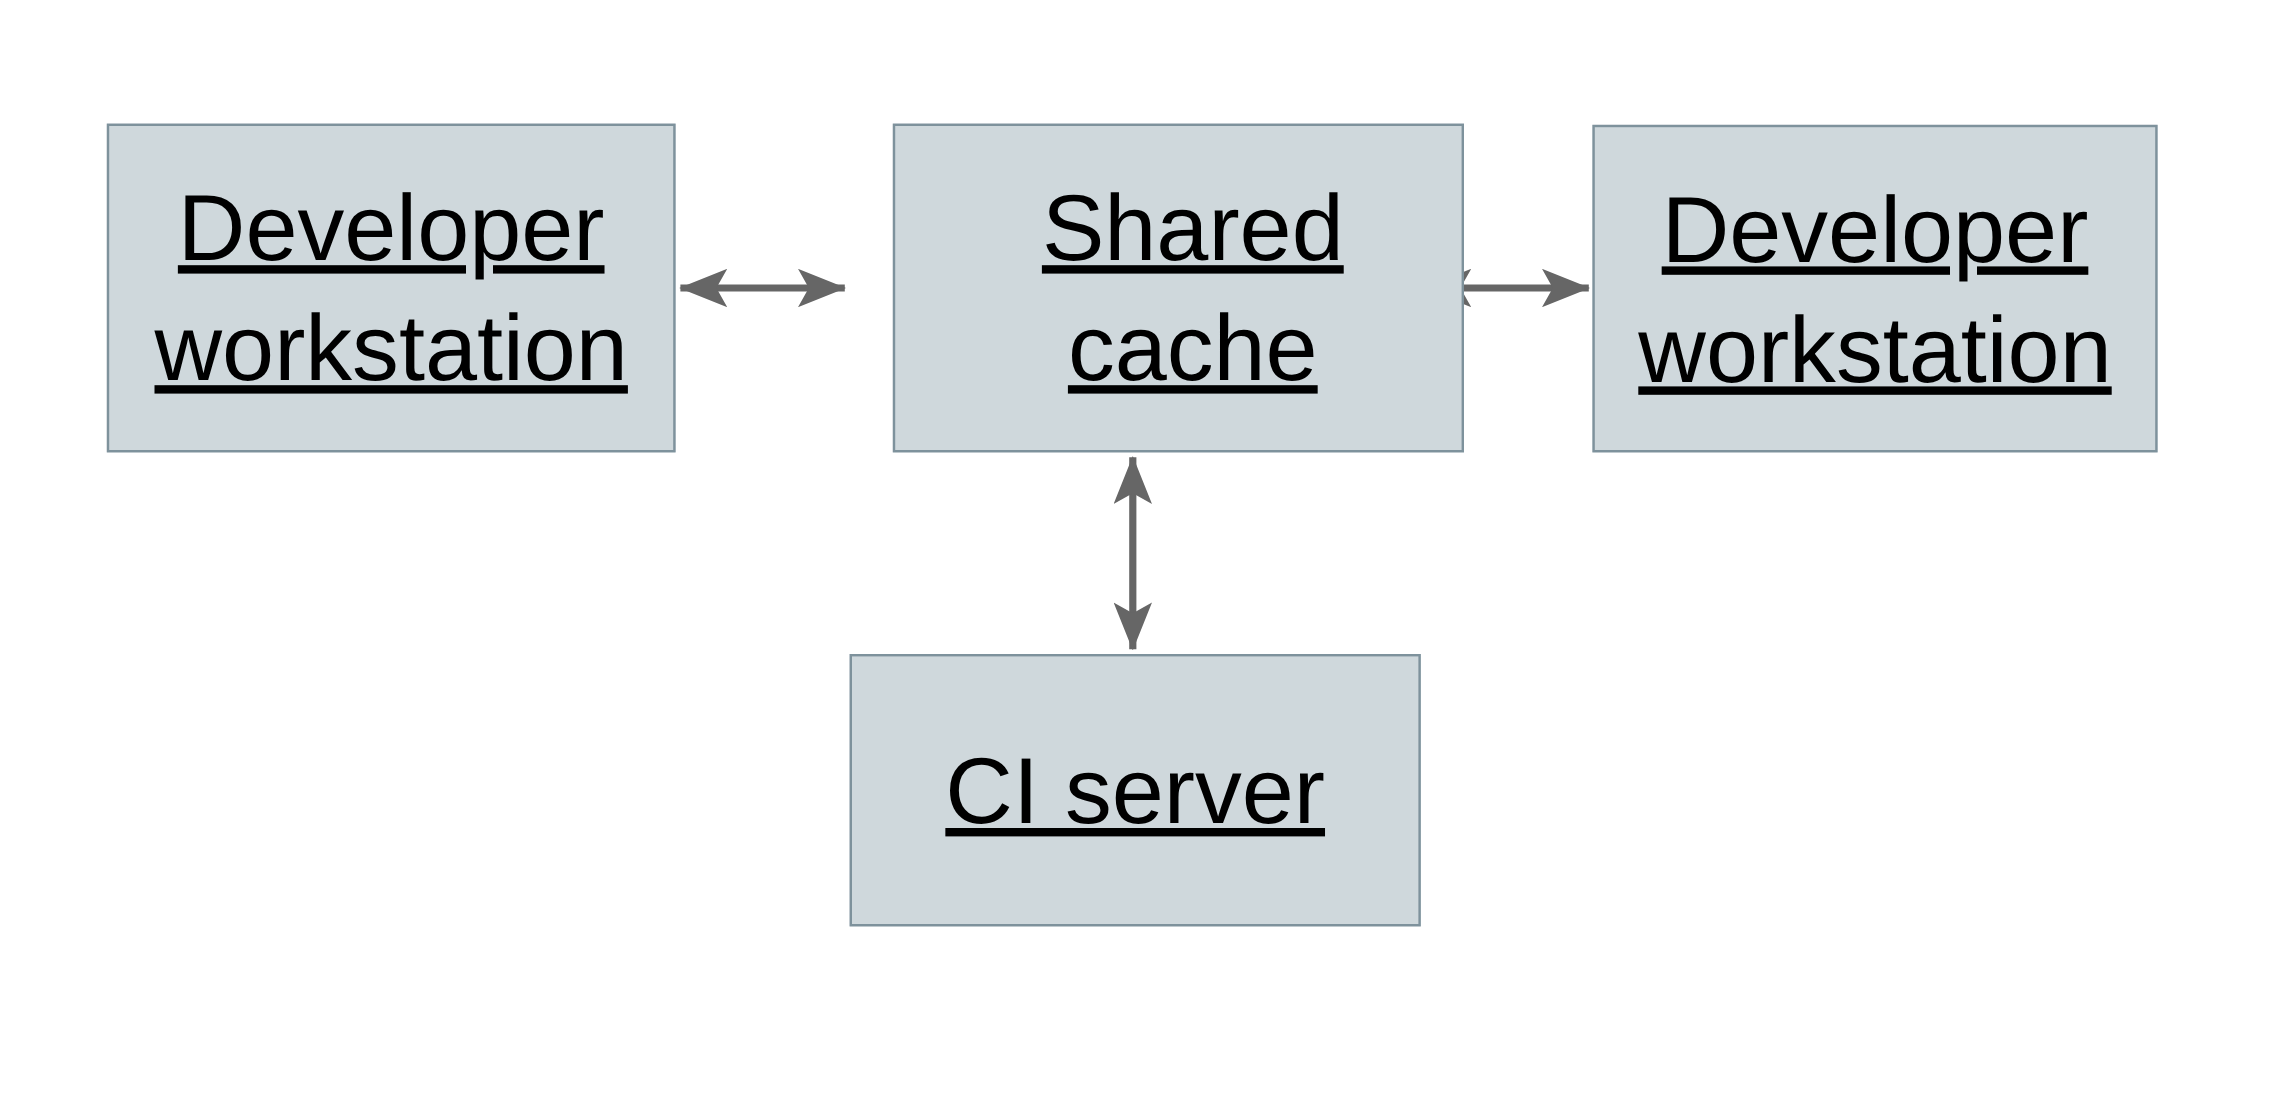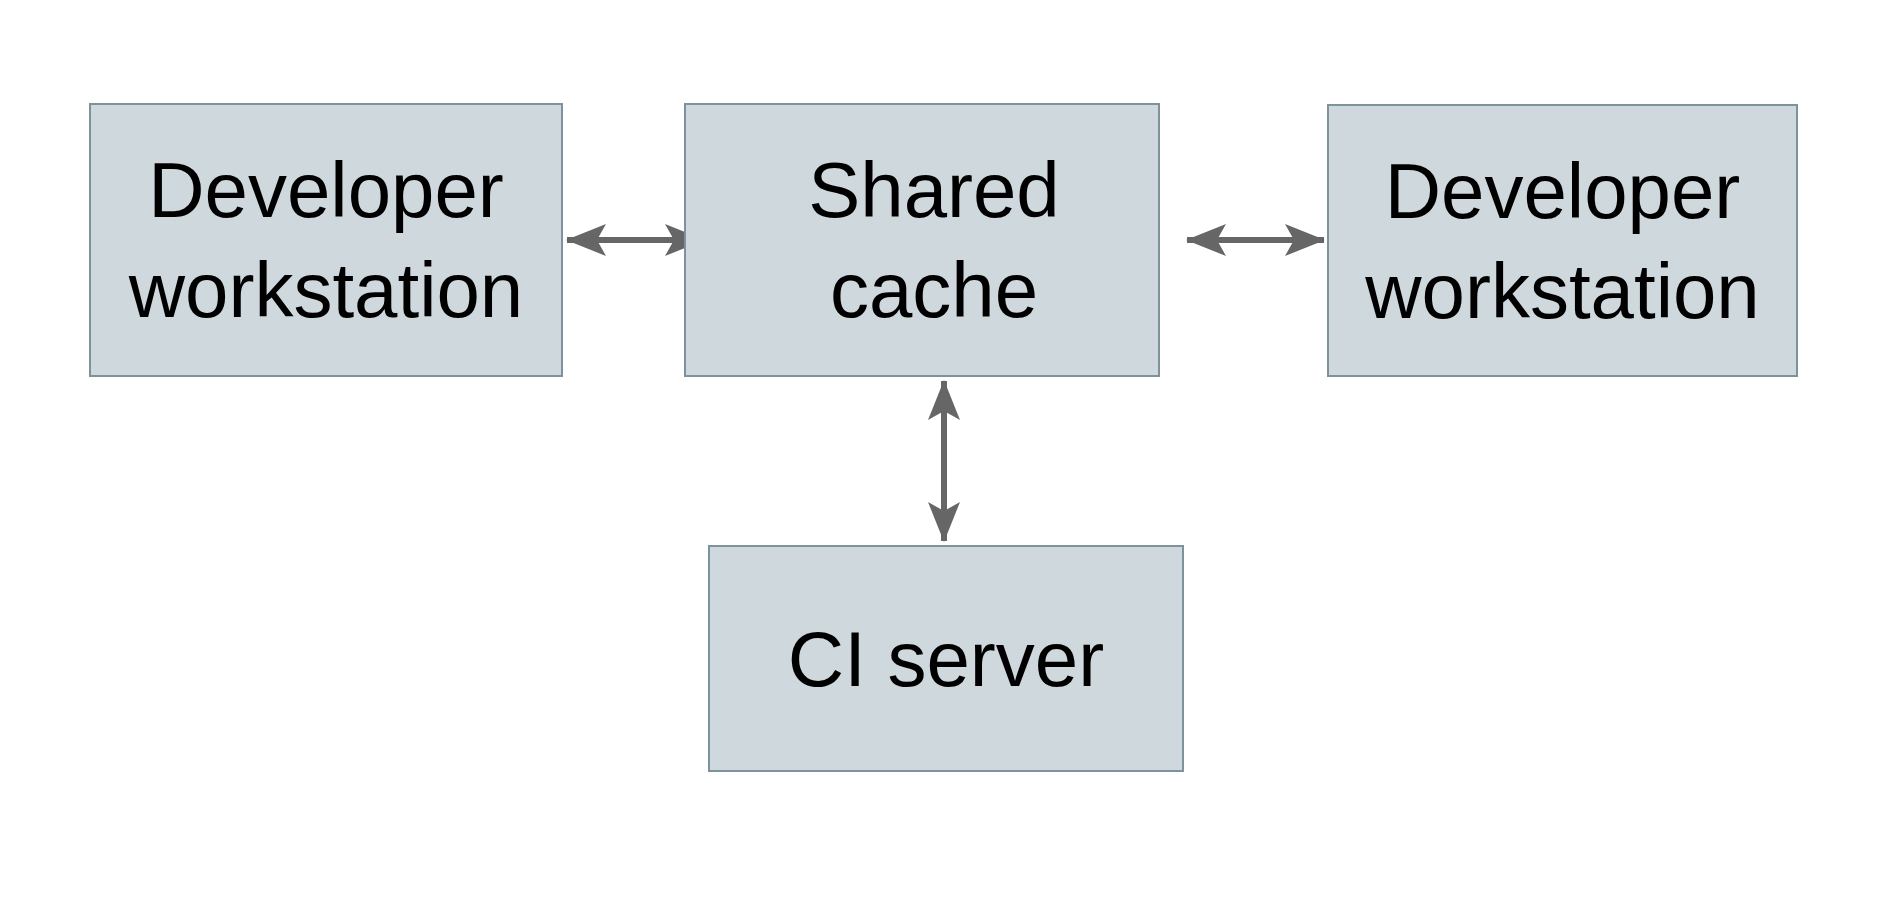--- a/index.html
+++ b/index.html
@@ -23,20 +23,21 @@
     display: flex;
     align-items: center;
     justify-content: center;
   }
   .node-label {
     text-align: center;
     font-size: 78px;
     line-height: 100px;
     color: var(--text, #000000);
     white-space: nowrap;
+    text-decoration: underline;
   }
   .arrow-layer {
     position: absolute;
     left: 0;
     top: 0;
     width: 1900px;
     height: 922px;
     pointer-events: none;
   }
 </style>
@@ -58,21 +59,21 @@
     </g>
   </svg>
 
   <div class="node" style="left:89px; top:103px; width:474px; height:274px;">
     <div class="node-label">
       <div>Developer</div>
       <div>workstation</div>
     </div>
   </div>
 
-  <div class="node" style="left:684px; top:103px; width:476px; height:274px;padding-left:24px;">
+  <div class="node" style="left:744px; top:103px; width:476px; height:274px;padding-left:24px;">
     <div class="node-label">
       <div>Shared</div>
       <div>cache</div>
     </div>
   </div>
 
   <div class="node" style="left:1327px; top:104px; width:471px; height:273px;">
     <div class="node-label">
       <div>Developer</div>
       <div>workstation</div>

